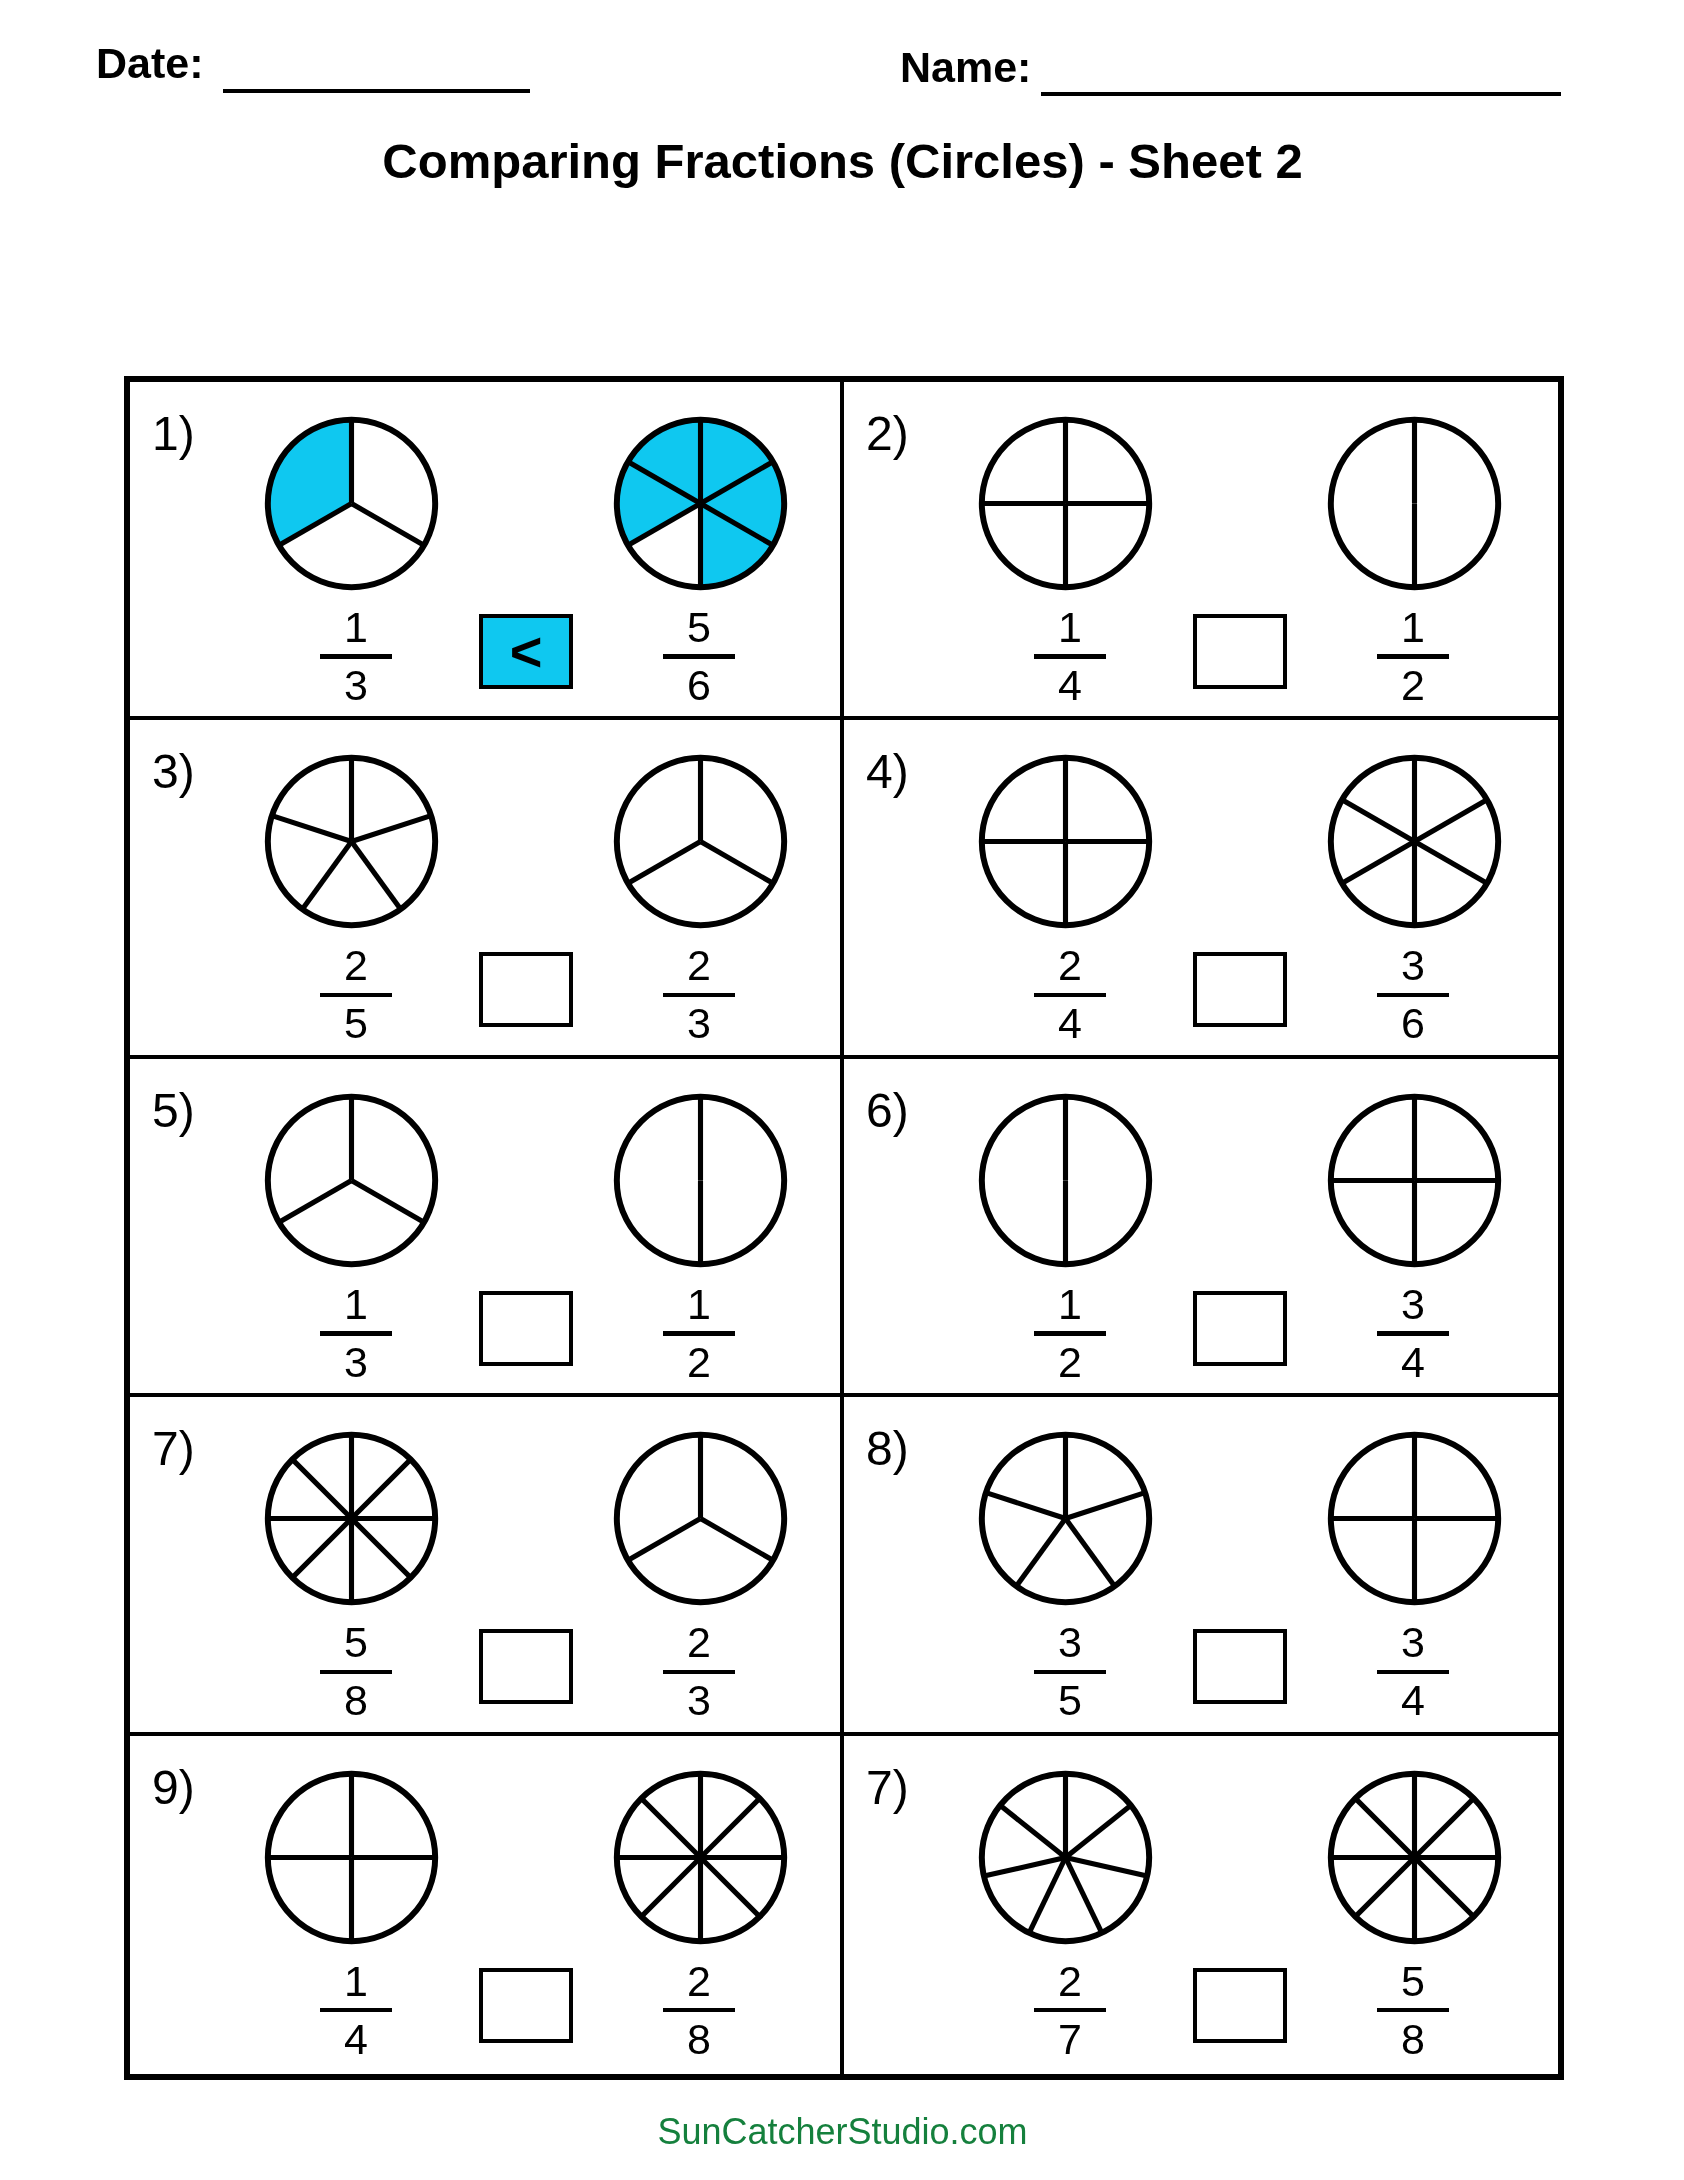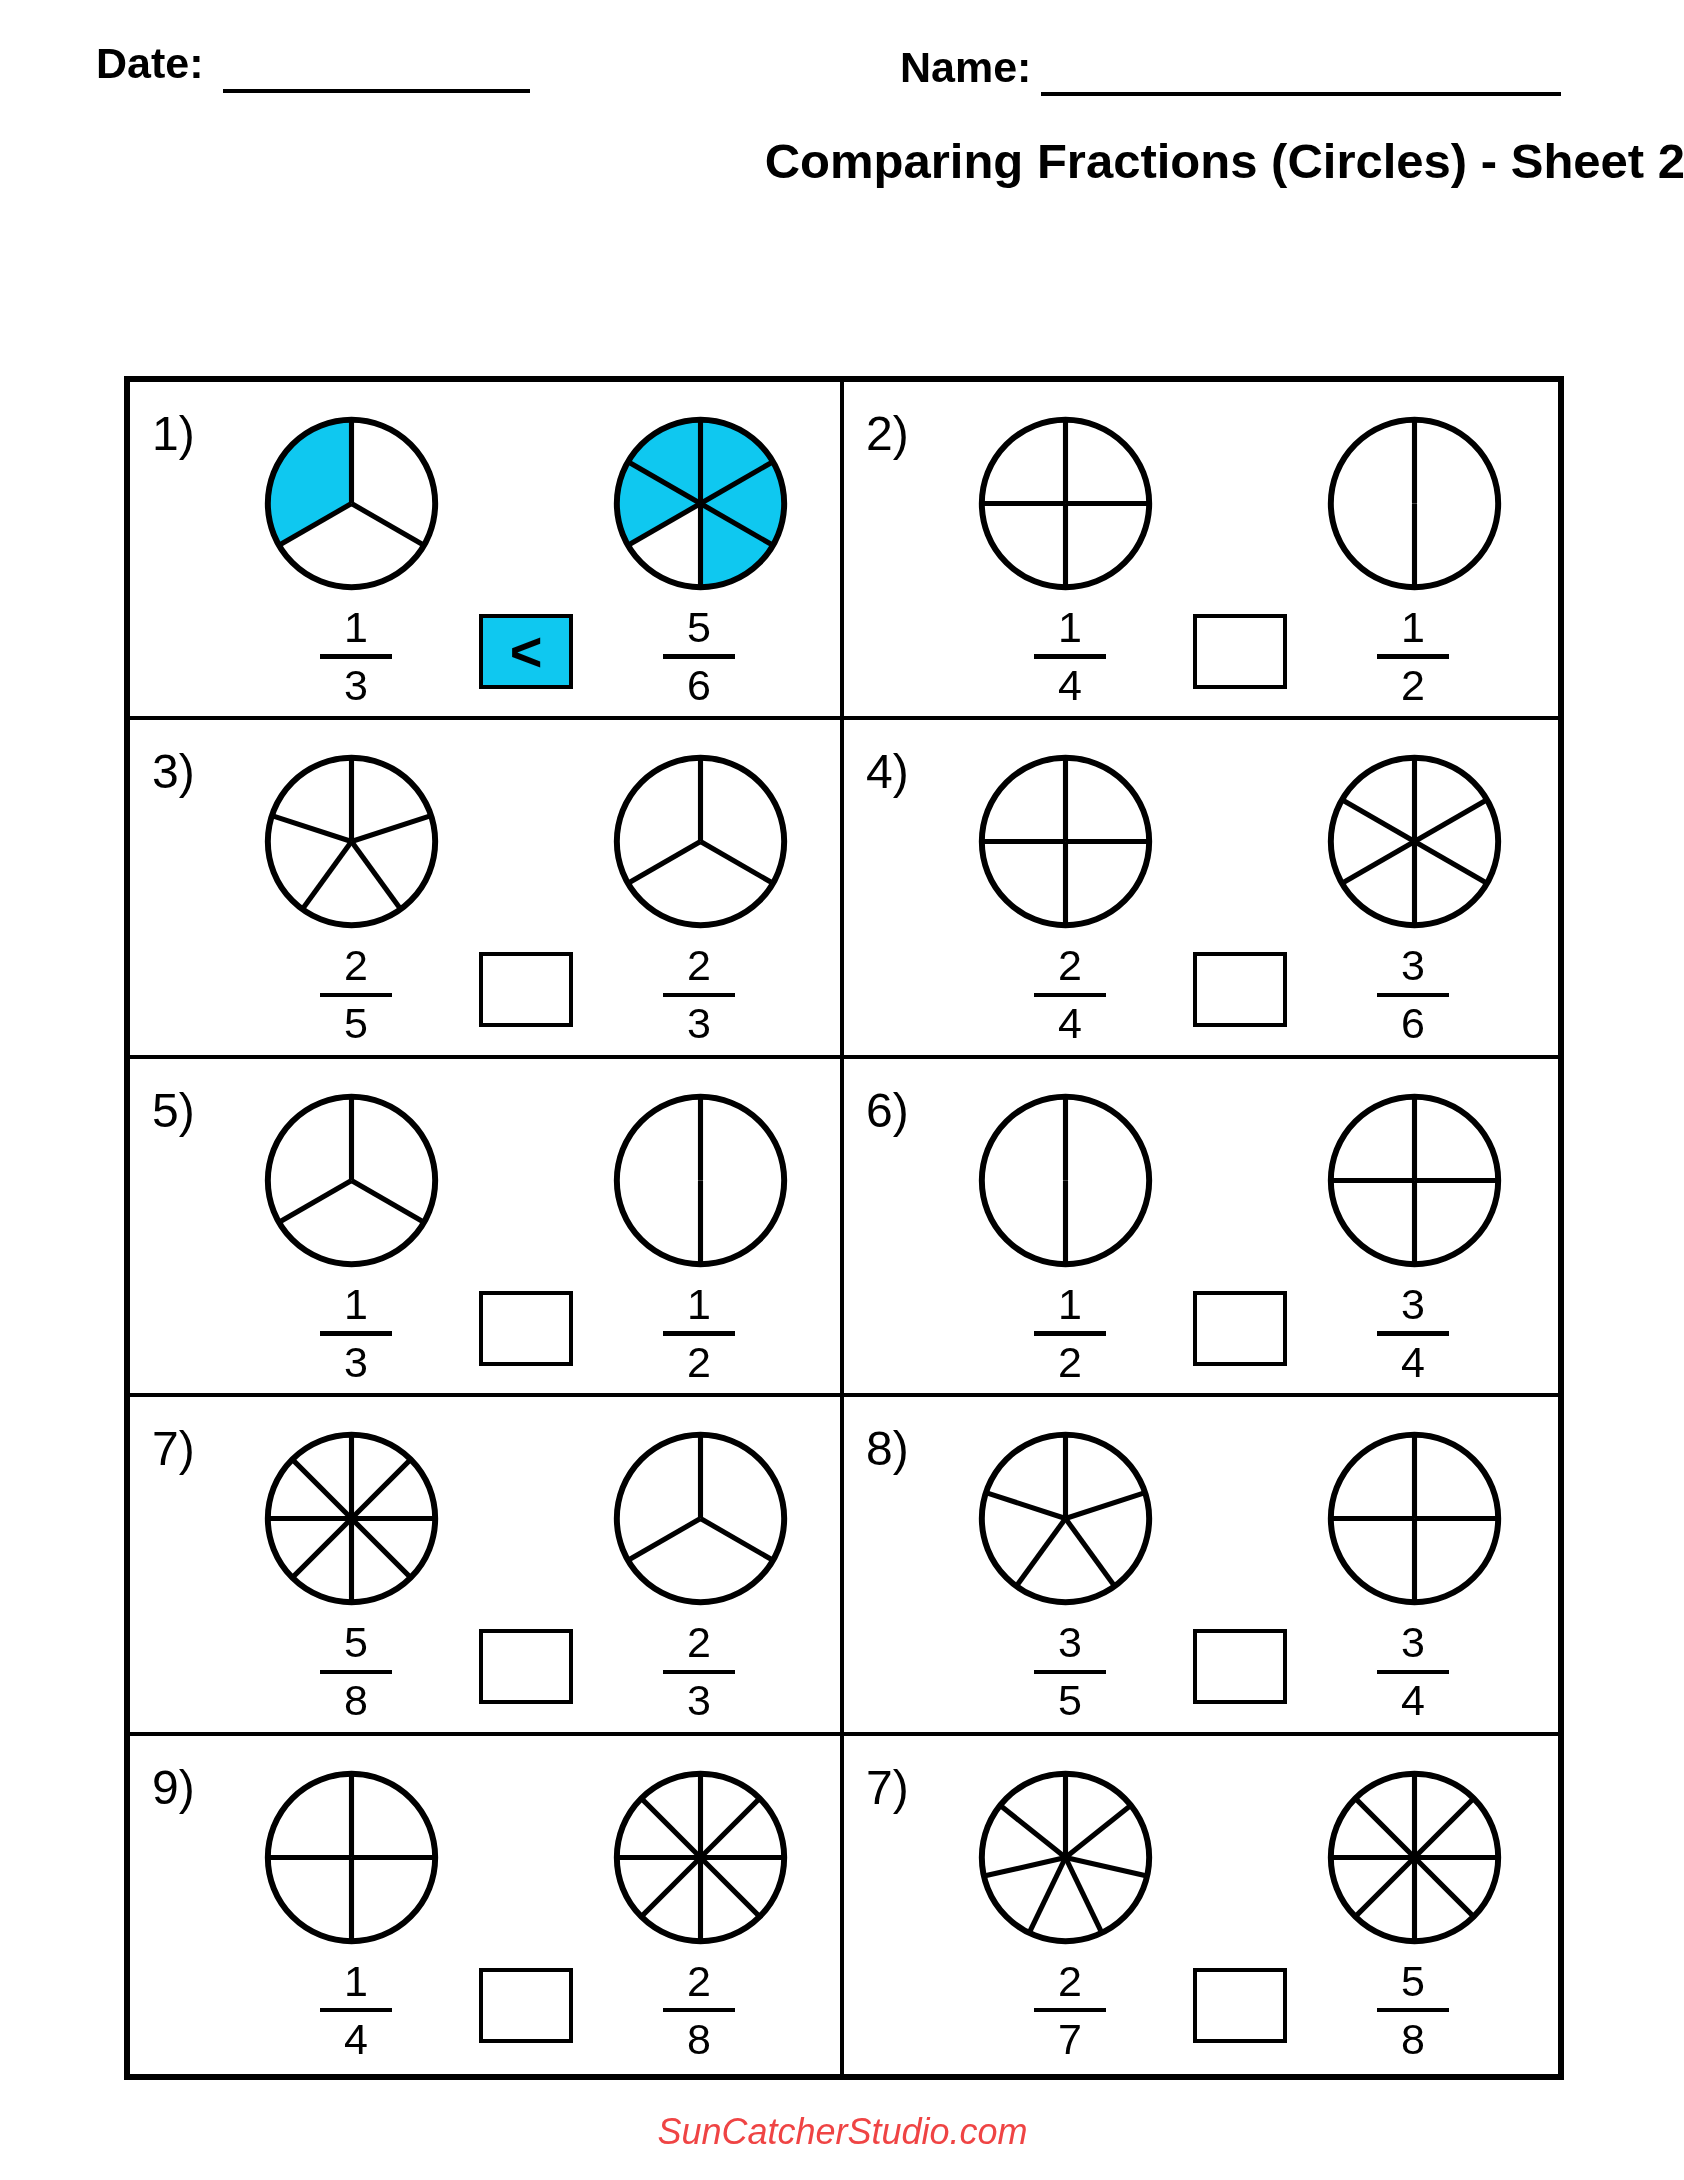--- a/index.html
+++ b/index.html
@@ -8,21 +8,21 @@
     font-family:"Liberation Sans", sans-serif;color:#000;overflow:hidden;
   }
   
   .hdr-label{position:absolute;font-size:43px;font-weight:600;}
   .date-label{left:96px;top:39px;}
   .name-label{left:900px;top:43px;}
   .hdr-line{position:absolute;background:#000;height:4.3px;}
   .date-line{left:223px;top:89px;width:307px;}
   .name-line{left:1041px;top:92px;width:520px;}
   
-  .title{position:absolute;left:0;top:133px;width:100%;text-align:right;
+  .title{position:absolute;left:0;top:133px;width:100%;text-align:center;
          font-size:49px;font-weight:bold;}
   .instructions{position:absolute;left:186px;top:232px;font-size:36px;line-height:49px;
                 white-space:pre-wrap;}
   
   .grid{
     position:absolute;left:124px;top:376px;width:1440px;height:1704px;
     box-sizing:border-box;border:6px solid #000;
     display:grid;grid-template-columns:1fr 1fr;grid-template-rows:repeat(5,1fr);
   }
   .cell{position:relative;box-sizing:border-box;border-bottom:4.3px solid #000;}
@@ -373,15 +373,15 @@
           <span class="sym"></span>
         </div>
         <div class="fraction fraction-right">
           <span class="num">5</span>
           <span class="fbar"></span>
           <span class="den">8</span>
         </div>
       </div>
     </div>
 
-  <div class="footer" style="color: #ef4444; font-style: italic;">SunCatcherStudio.com</div>
+  <div class="footer" style="color: #15803d;">SunCatcherStudio.com</div>
 </div>
 
 
 </body></html>

